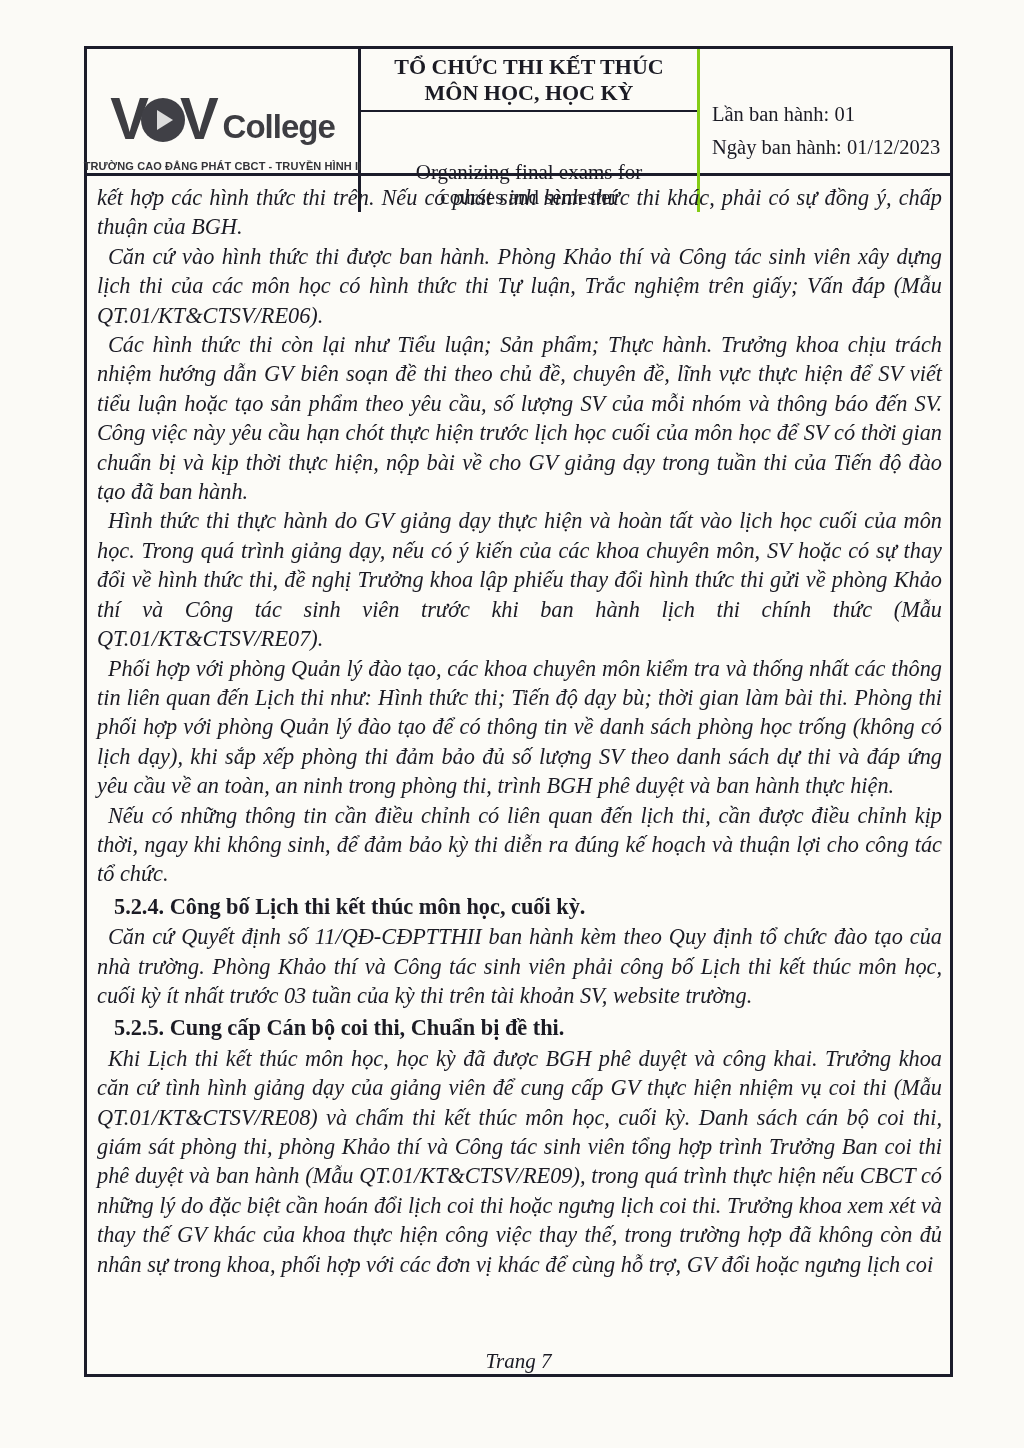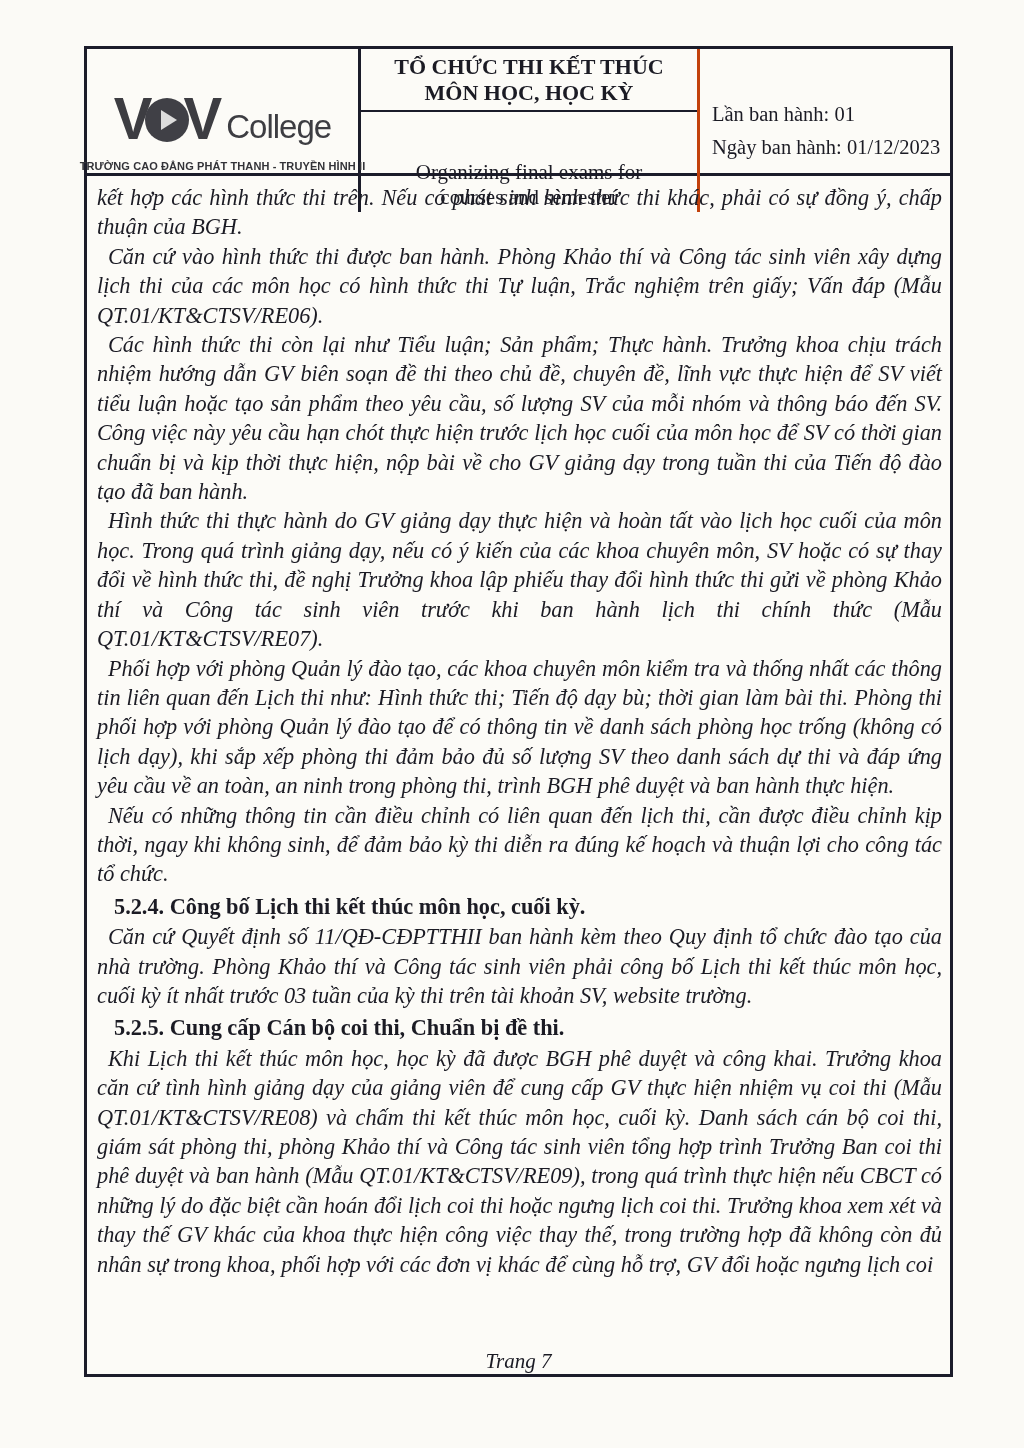--- a/index.html
+++ b/index.html
@@ -49,32 +49,32 @@
     margin:0 -5px; position:relative; top:1px;
   }
   .logo-o .tri {
     width:0; height:0;
     border-left:16px solid #dcdcdc;
     border-top:10px solid transparent;
     border-bottom:10px solid transparent;
     margin-left:5px;
   }
   .logo-college {
-    font-size:33px; font-weight:400; line-height:1;
+    font-size:33px; font-weight:700; line-height:1;
     margin-left:7px; position:relative; top:8px;
     letter-spacing:-1px;
   }
   .logo-sub {
     font-family:"Liberation Sans", sans-serif;
     font-size:11px; font-weight:700;
     color:#333338; margin-top:12px;
     white-space:nowrap; letter-spacing:0.1px;
   }
   .hdr-title {
-    border-right:3px solid #c2410c;
+    border-right:3px solid #84cc16;
     display:flex; flex-direction:column;gap:46px;
   }
   .title-vi {
     flex:0 0 63px;
     border-bottom:2px solid #1b1c2a;
     display:flex; align-items:center; justify-content:center;
     text-align:center;
     font-weight:700; font-size:22px; line-height:26px;
     padding:2px 26px;
   }
@@ -122,21 +122,21 @@
 
     <div class="hdr-cell hdr-logo">
       <div class="logo-row">
         <span class="logo-v">V</span>
         <span class="logo-o">
             <span class="tri"></span>
           </span>
         <span class="logo-v">V</span>
         <span class="logo-college">College</span>
       </div>
-      <div class="logo-sub">TRƯỜNG CAO ĐẲNG PHÁT THANH - TRUYỀN HÌNH II</div>
+      <div class="logo-sub">TRƯỜNG CAO ĐẲNG PHÁT CBCT - TRUYỀN HÌNH II</div>
     </div>
 
     <div class="hdr-cell hdr-title">
       <div class="title-vi">TỔ CHỨC THI KẾT THÚC MÔN HỌC, HỌC KỲ</div>
       <div class="title-en">Organizing final exams for courses and semester</div>
     </div>
 
     <div class="hdr-cell hdr-issue">
       <div>Lần ban hành: 01</div>
       <div>Ngày ban hành: 01/12/2023</div>

